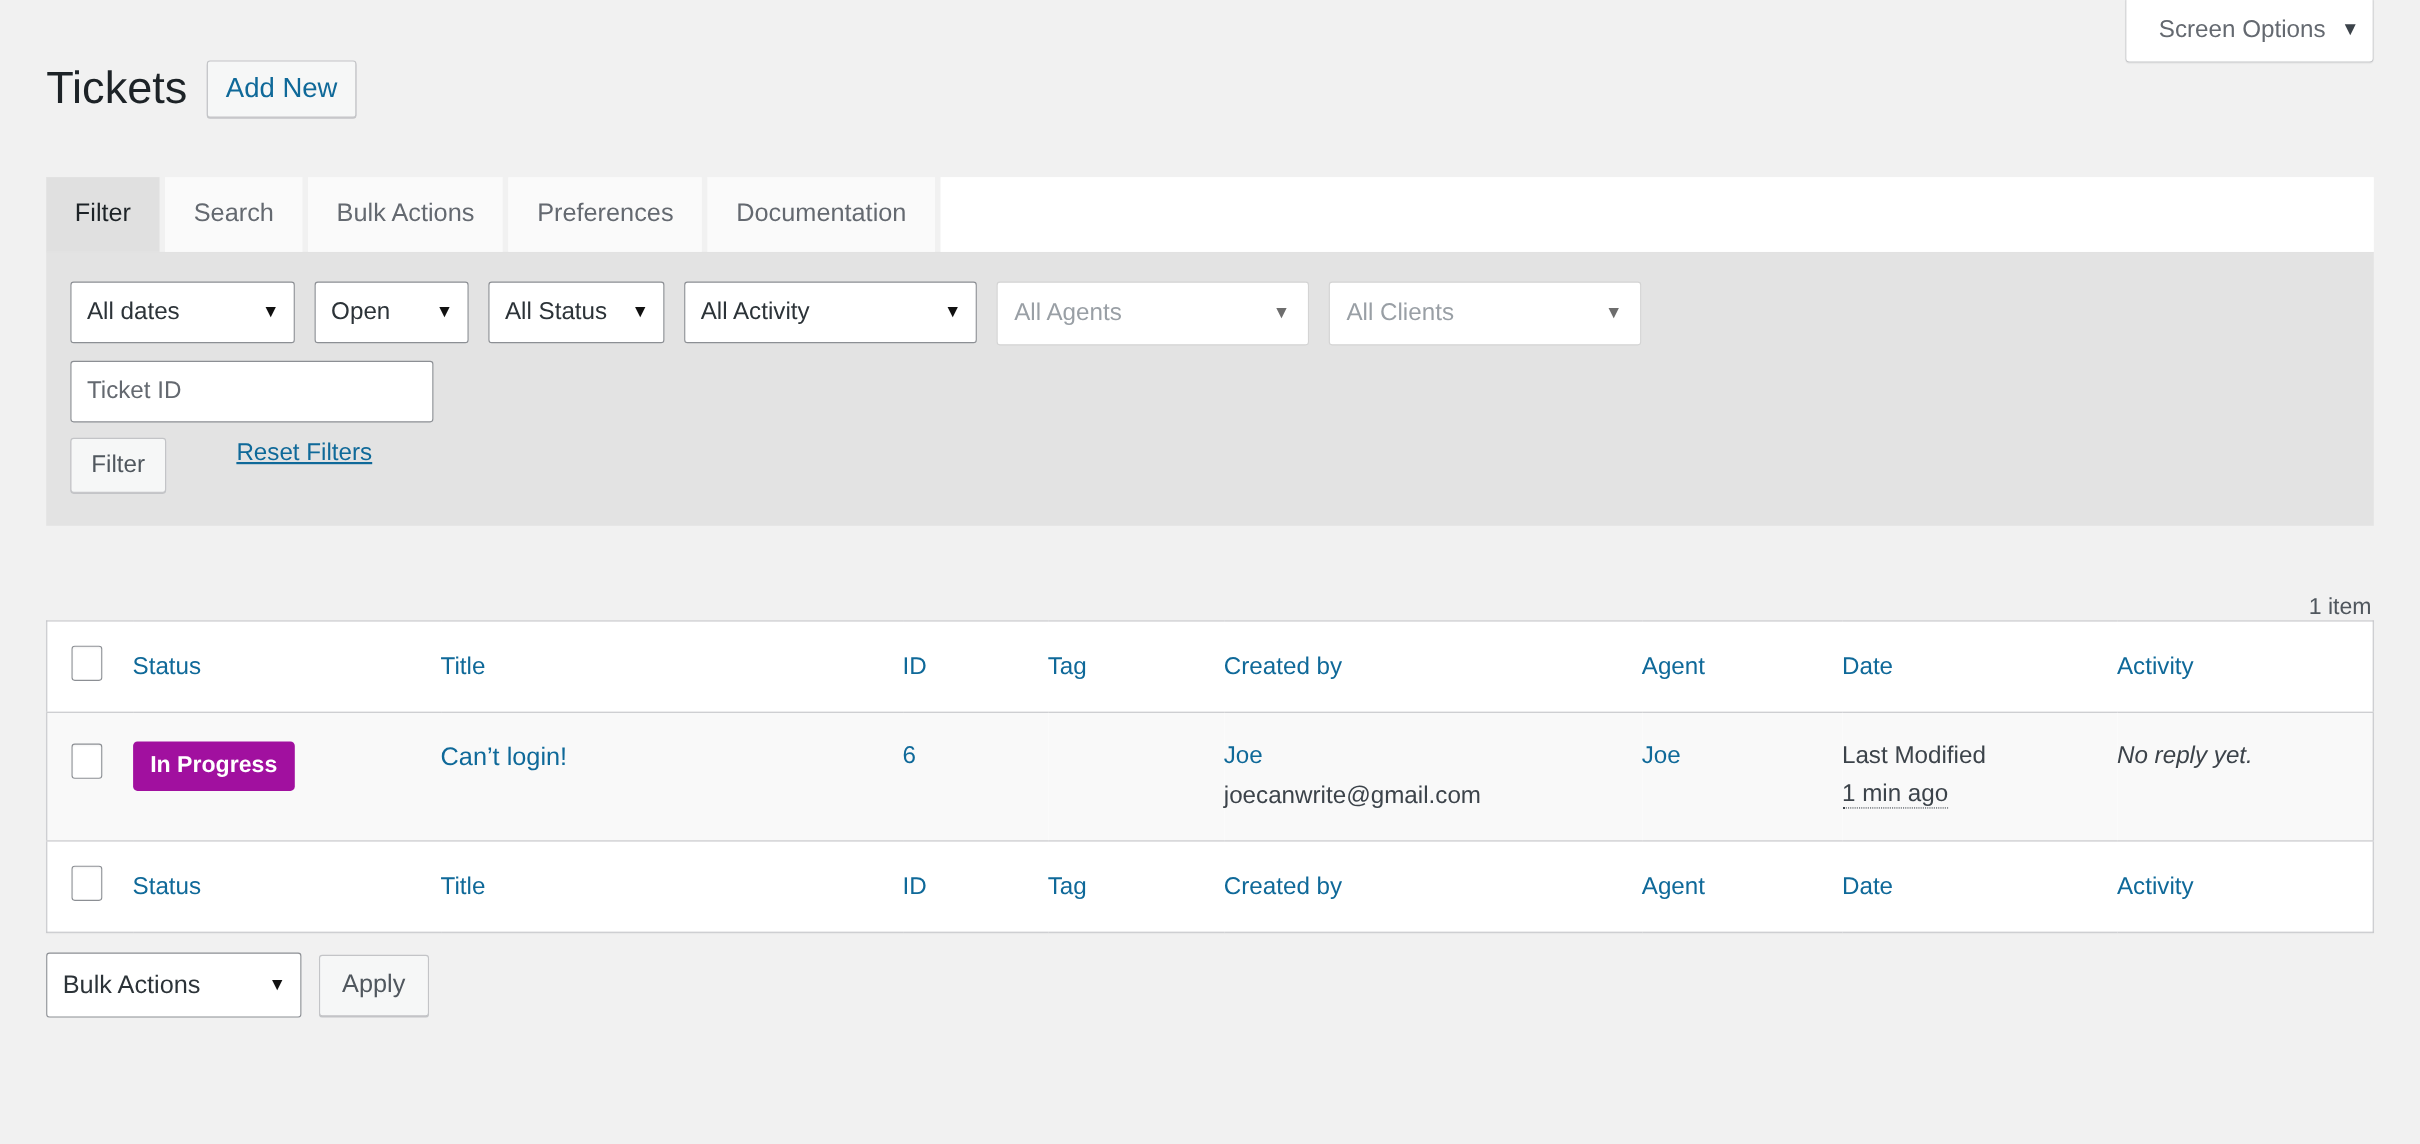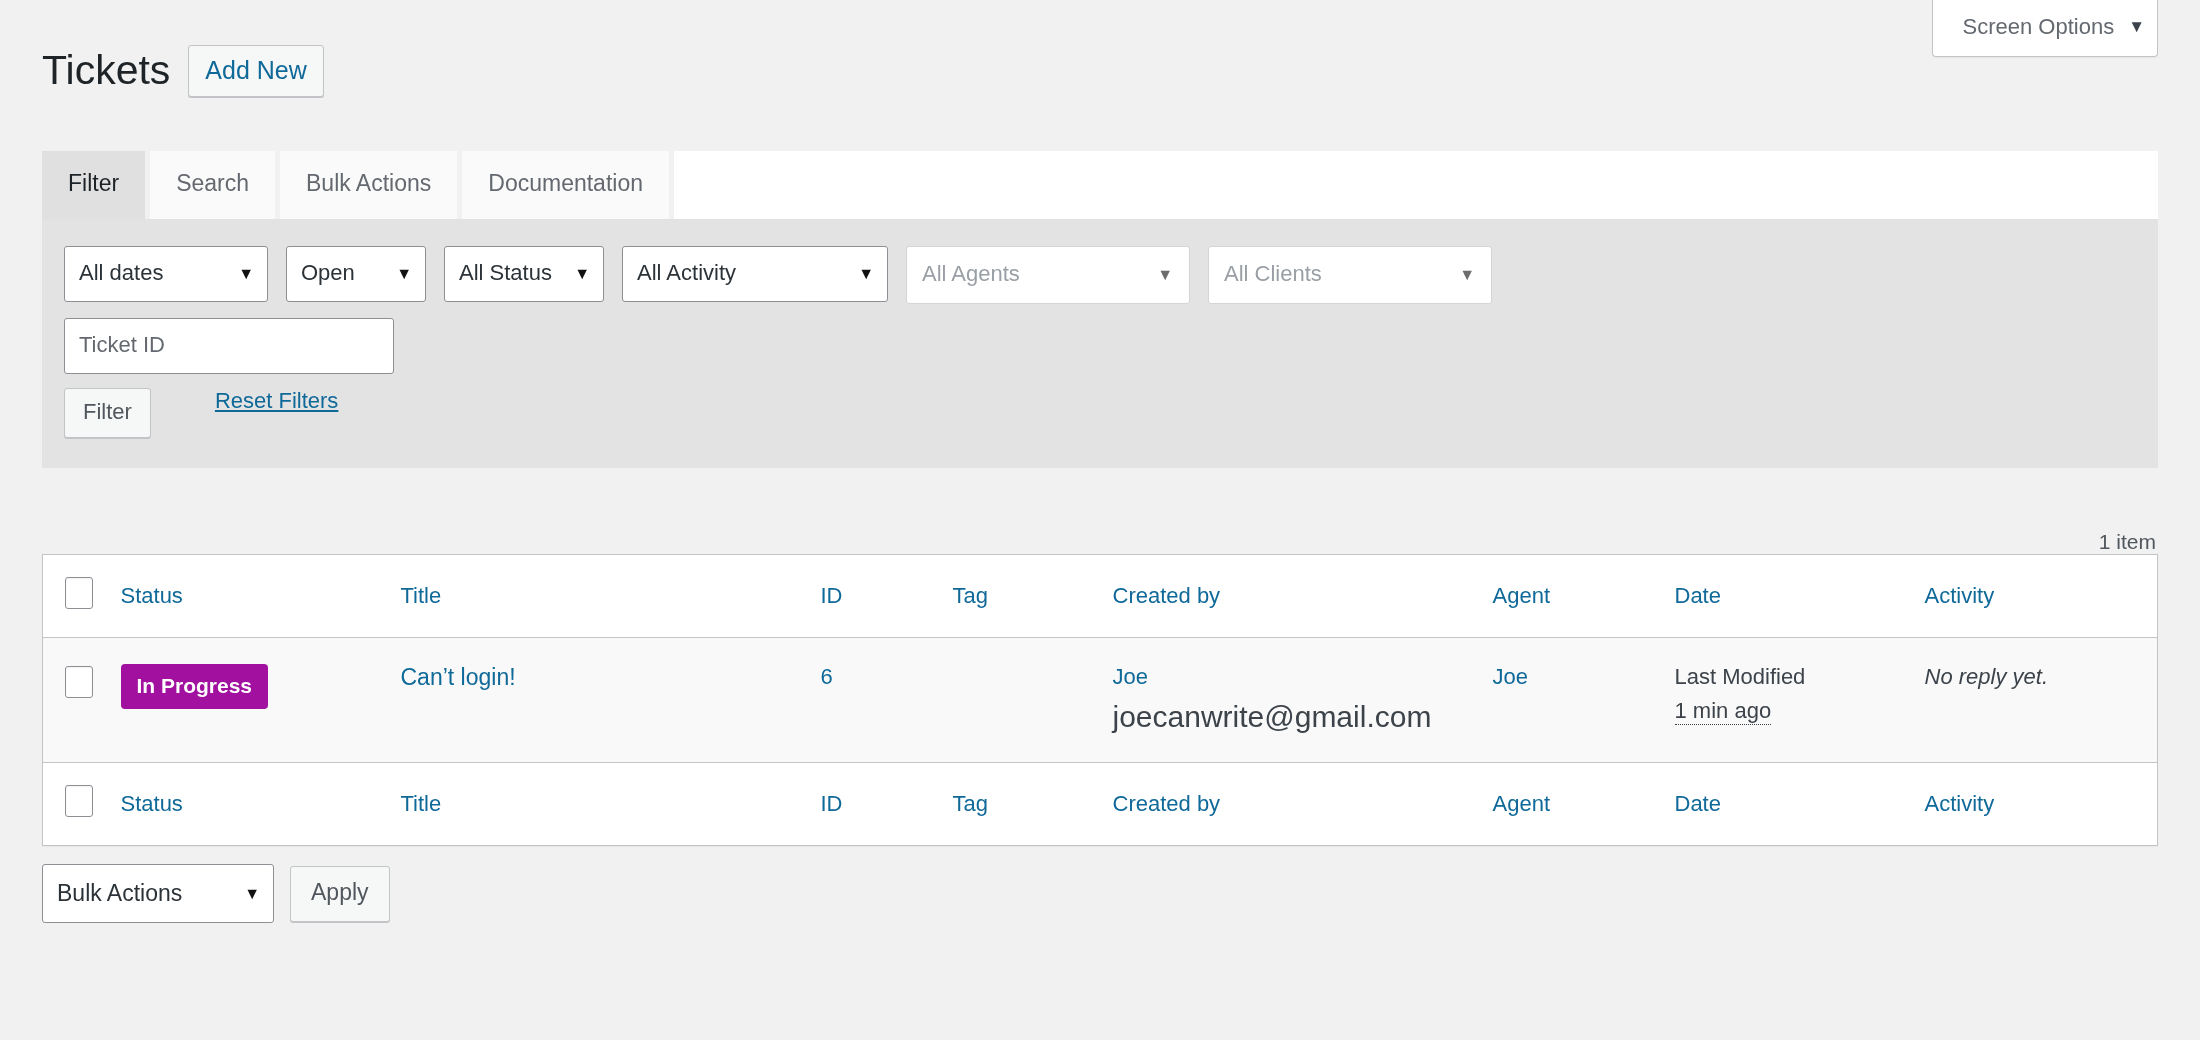--- a/index.html
+++ b/index.html
@@ -51,21 +51,21 @@
   .wrap {
     padding: 0 42px 0 42px;
     box-sizing: border-box;
     width: 2200px;
   }
 
   
   .head-row {
     display: flex;
     align-items: center;
-    padding-top: 32px;
+    padding-top: 42px;
   }
   h1.wp-heading-inline {
     font-size: 41px;
     font-weight: 400;
     line-height: 1.3;
     margin: 0;
     padding: 12px 0;
     color: #1d2327;
     display: inline-block;
   }
@@ -347,21 +347,21 @@
     border-radius: 4px;
     cursor: pointer;
   }
   .title-link {
     font-size: 23px;
   }
   .creator-email {
     display: block;
     margin-top: 10px;
     color: #3c434a;
-    font-size: 30px;
+    font-size: 22px;
   }
   .date-label {
     display: block;
     color: #3c434a;
   }
   .date-rel {
     display: block;
     margin-top: 8px;
     border-bottom: 1px dotted #3c434a;
     text-decoration: none;
@@ -404,20 +404,21 @@
   <div class="head-row">
     <h1 class="wp-heading-inline">Tickets</h1>
     <a class="page-title-action">Add New</a>
   </div>
 
 
   <div class="nav-tab-wrapper">
     <a class="nav-tab nav-tab-active">Filter</a>
     <a class="nav-tab">Search</a>
     <a class="nav-tab">Bulk Actions</a>
+    <a class="nav-tab">Preferences</a>
     <a class="nav-tab">Documentation</a>
     <span class="nav-tab-filler"></span>
   </div>
 
   <div class="filter-panel">
 
     <div class="filter-row">
 
       <span class="sel-wrap">
         <select class="wp-select sel-dates">

